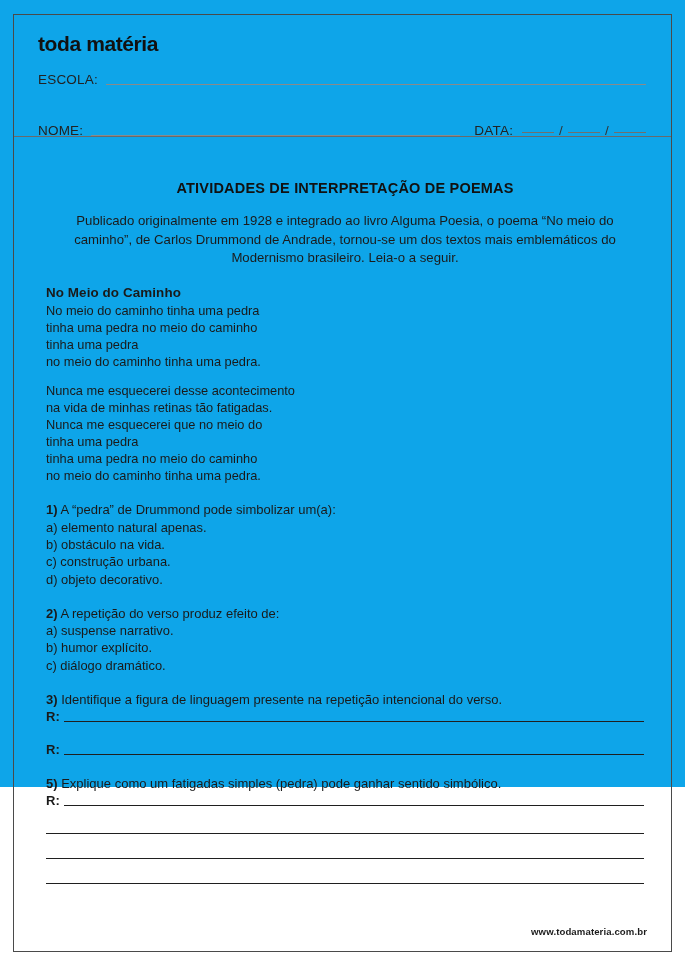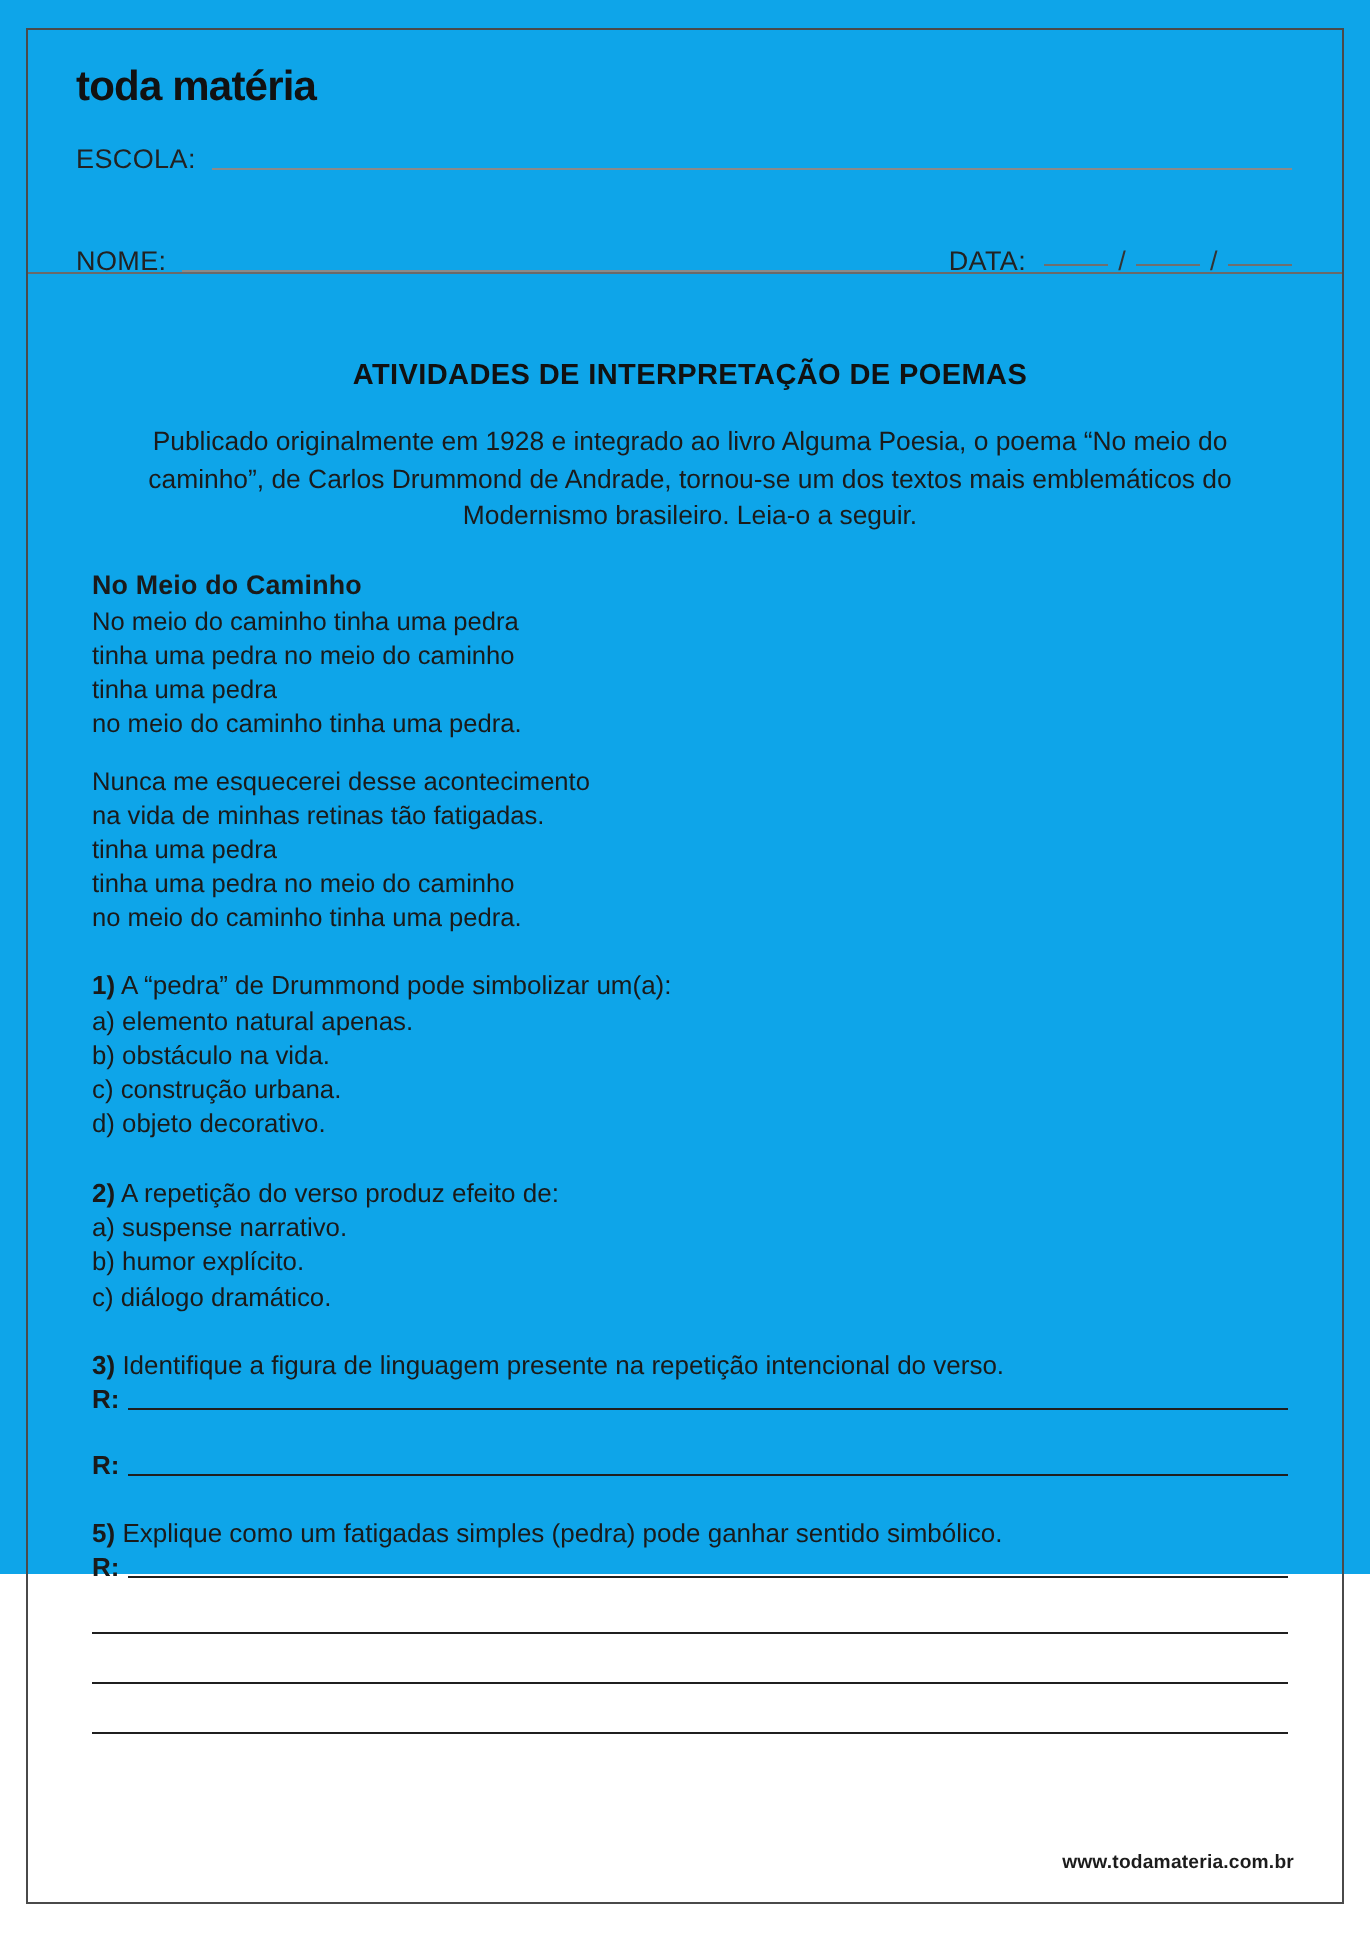--- a/index.html
+++ b/index.html
@@ -212,20 +212,21 @@
       <div class="poem-title">No Meio do Caminho</div>
       <div class="stanza">
         <div class="poem-line">No meio do caminho tinha uma pedra</div>
         <div class="poem-line">tinha uma pedra no meio do caminho</div>
         <div class="poem-line">tinha uma pedra</div>
         <div class="poem-line">no meio do caminho tinha uma pedra.</div>
       </div>
       <div class="stanza">
         <div class="poem-line">Nunca me esquecerei desse acontecimento</div>
         <div class="poem-line">na vida de minhas retinas tão fatigadas.</div>
+        <div class="poem-line">Nunca me esquecerei que no meio do</div>
         <div class="poem-line">tinha uma pedra</div>
         <div class="poem-line">tinha uma pedra no meio do caminho</div>
         <div class="poem-line">no meio do caminho tinha uma pedra.</div>
       </div>
     </div>
 
     <div class="question-block">
       <p class="question-text"><span class="qnum">1)</span> <span>A “pedra” de Drummond pode simbolizar um(a):</span></p>
       <p class="option">a) elemento natural apenas.</p>
       <p class="option">b) obstáculo na vida.</p>

